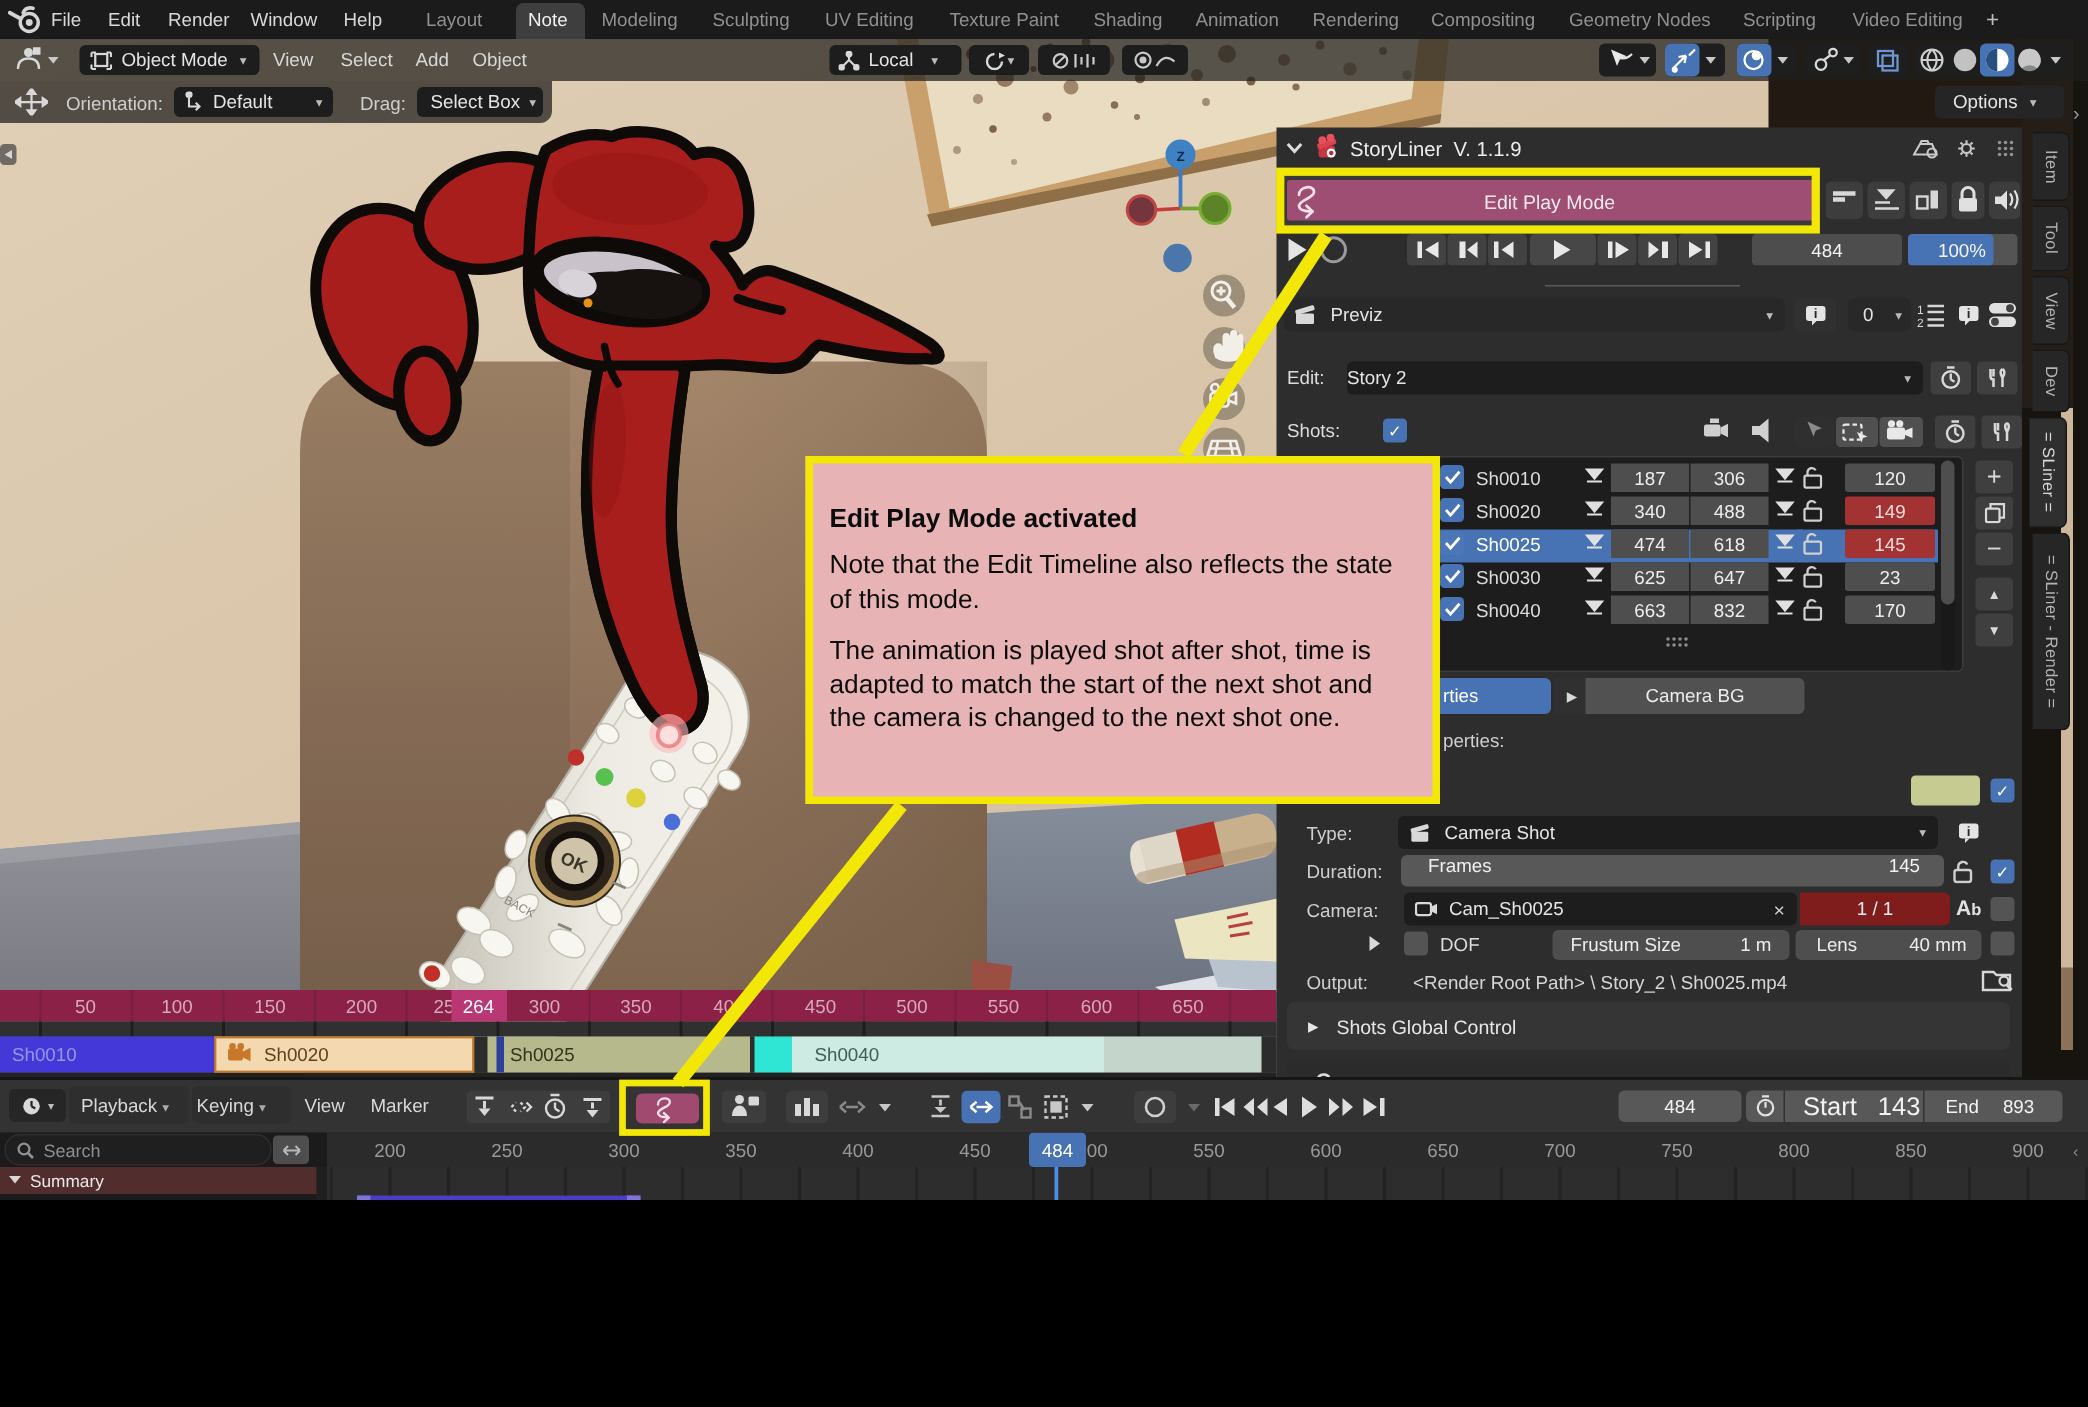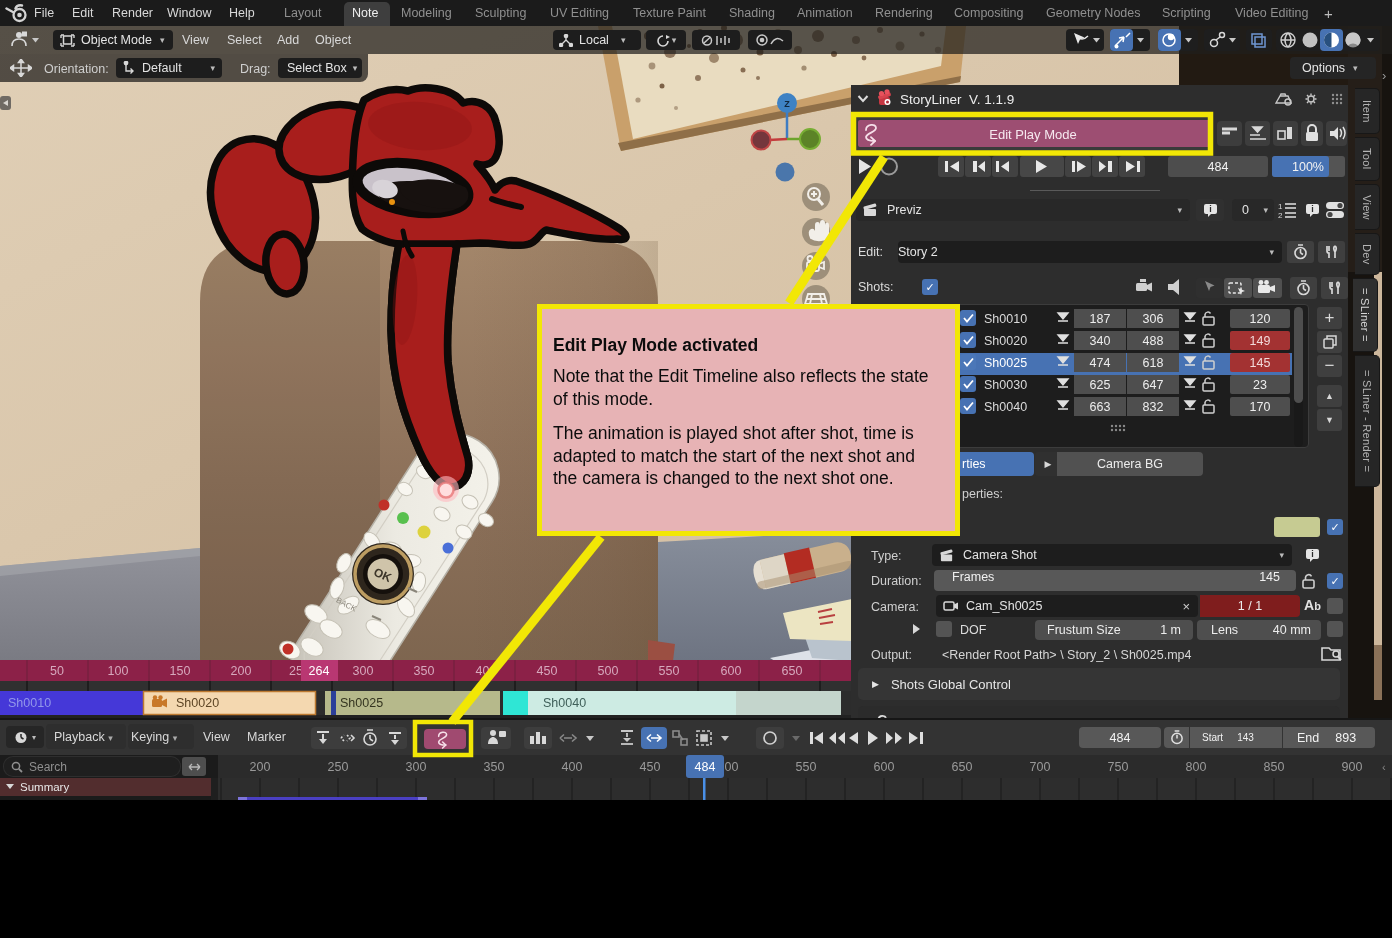--- a/index.html
+++ b/index.html
@@ -983,21 +983,21 @@
    <path d="M 103,5 l 9,6 l -9,6 z M 114,5 l 3,0 l 0,12 l -3,0 z"></path>
   </g>
  </svg>
  <div class="abs" style="left:1079px;top:9px;width:82px;height:21px;background:#585858;border-radius:4px;color:#f2f2f2;font-size:12.5px;display:flex;align-items:center;justify-content:center;">484</div>
  <div class="abs" style="left:1164px;top:9px;width:25px;height:21px;background:#585858;border-radius:4px 0 0 4px;display:flex;align-items:center;justify-content:center;">
   <svg width="14" height="15" viewBox="0 0 15 16">
           <circle cx="7.5" cy="9" r="5.5" fill="none" stroke="#e0e0e0" stroke-width="1.6"></circle>
           <path d="M 7.5,9 l 0,-4 M 5,1 l 5,0" stroke="#e0e0e0" stroke-width="1.6" fill="none"></path>
         </svg>
  </div>
- <div class="abs" style="left:1190px;top:9px;width:92px;height:21px;background:#585858;border-radius:0;color:#f2f2f2;font-size:10px;display:flex;align-items:center;">
+ <div class="abs" style="left:1190px;top:9px;width:92px;height:21px;background:#585858;border-radius:0;color:#f2f2f2;font-size:17px;display:flex;align-items:center;">
         <span style="margin-left:12px;">Start</span>
         <span style="margin-left:14px;">143</span>
       </div>
  <div class="abs" style="left:1283px;top:9px;width:92px;height:21px;background:#585858;border-radius:0 4px 4px 0;color:#f2f2f2;font-size:12.5px;display:flex;align-items:center;">
         <span style="margin-left:14px;">End</span>
         <span style="margin-left:16px;">893</span>
       </div>
 
  <div class="abs" style="left:0;top:37px;width:1392px;height:23px;background:#2b2b2b;border-bottom:1px solid #222;"></div>
  <div class="abs" style="left:0;top:37px;width:218px;height:23px;background:#1b1b1b;"></div>

